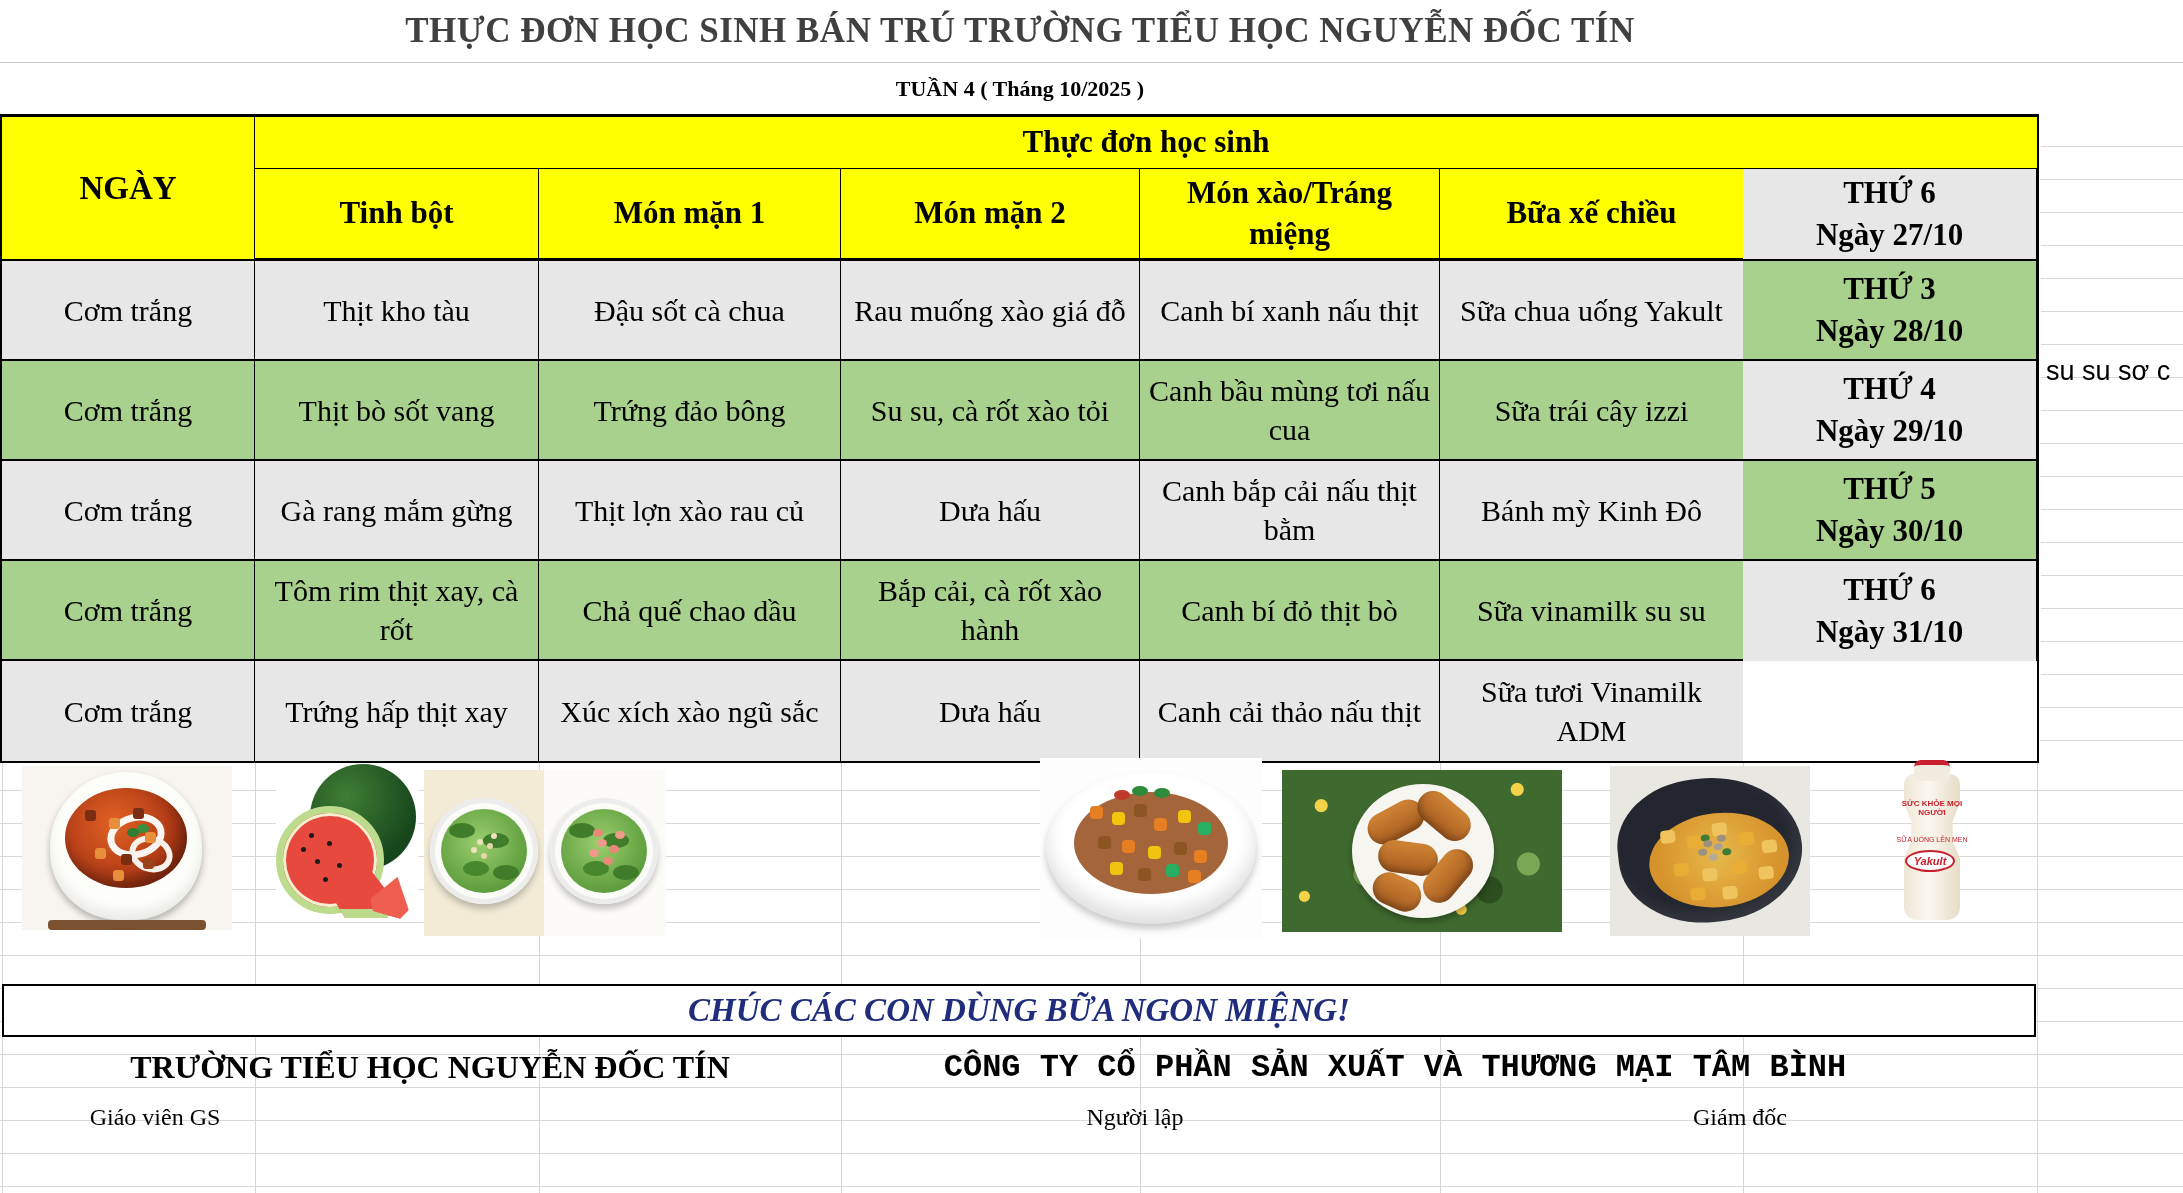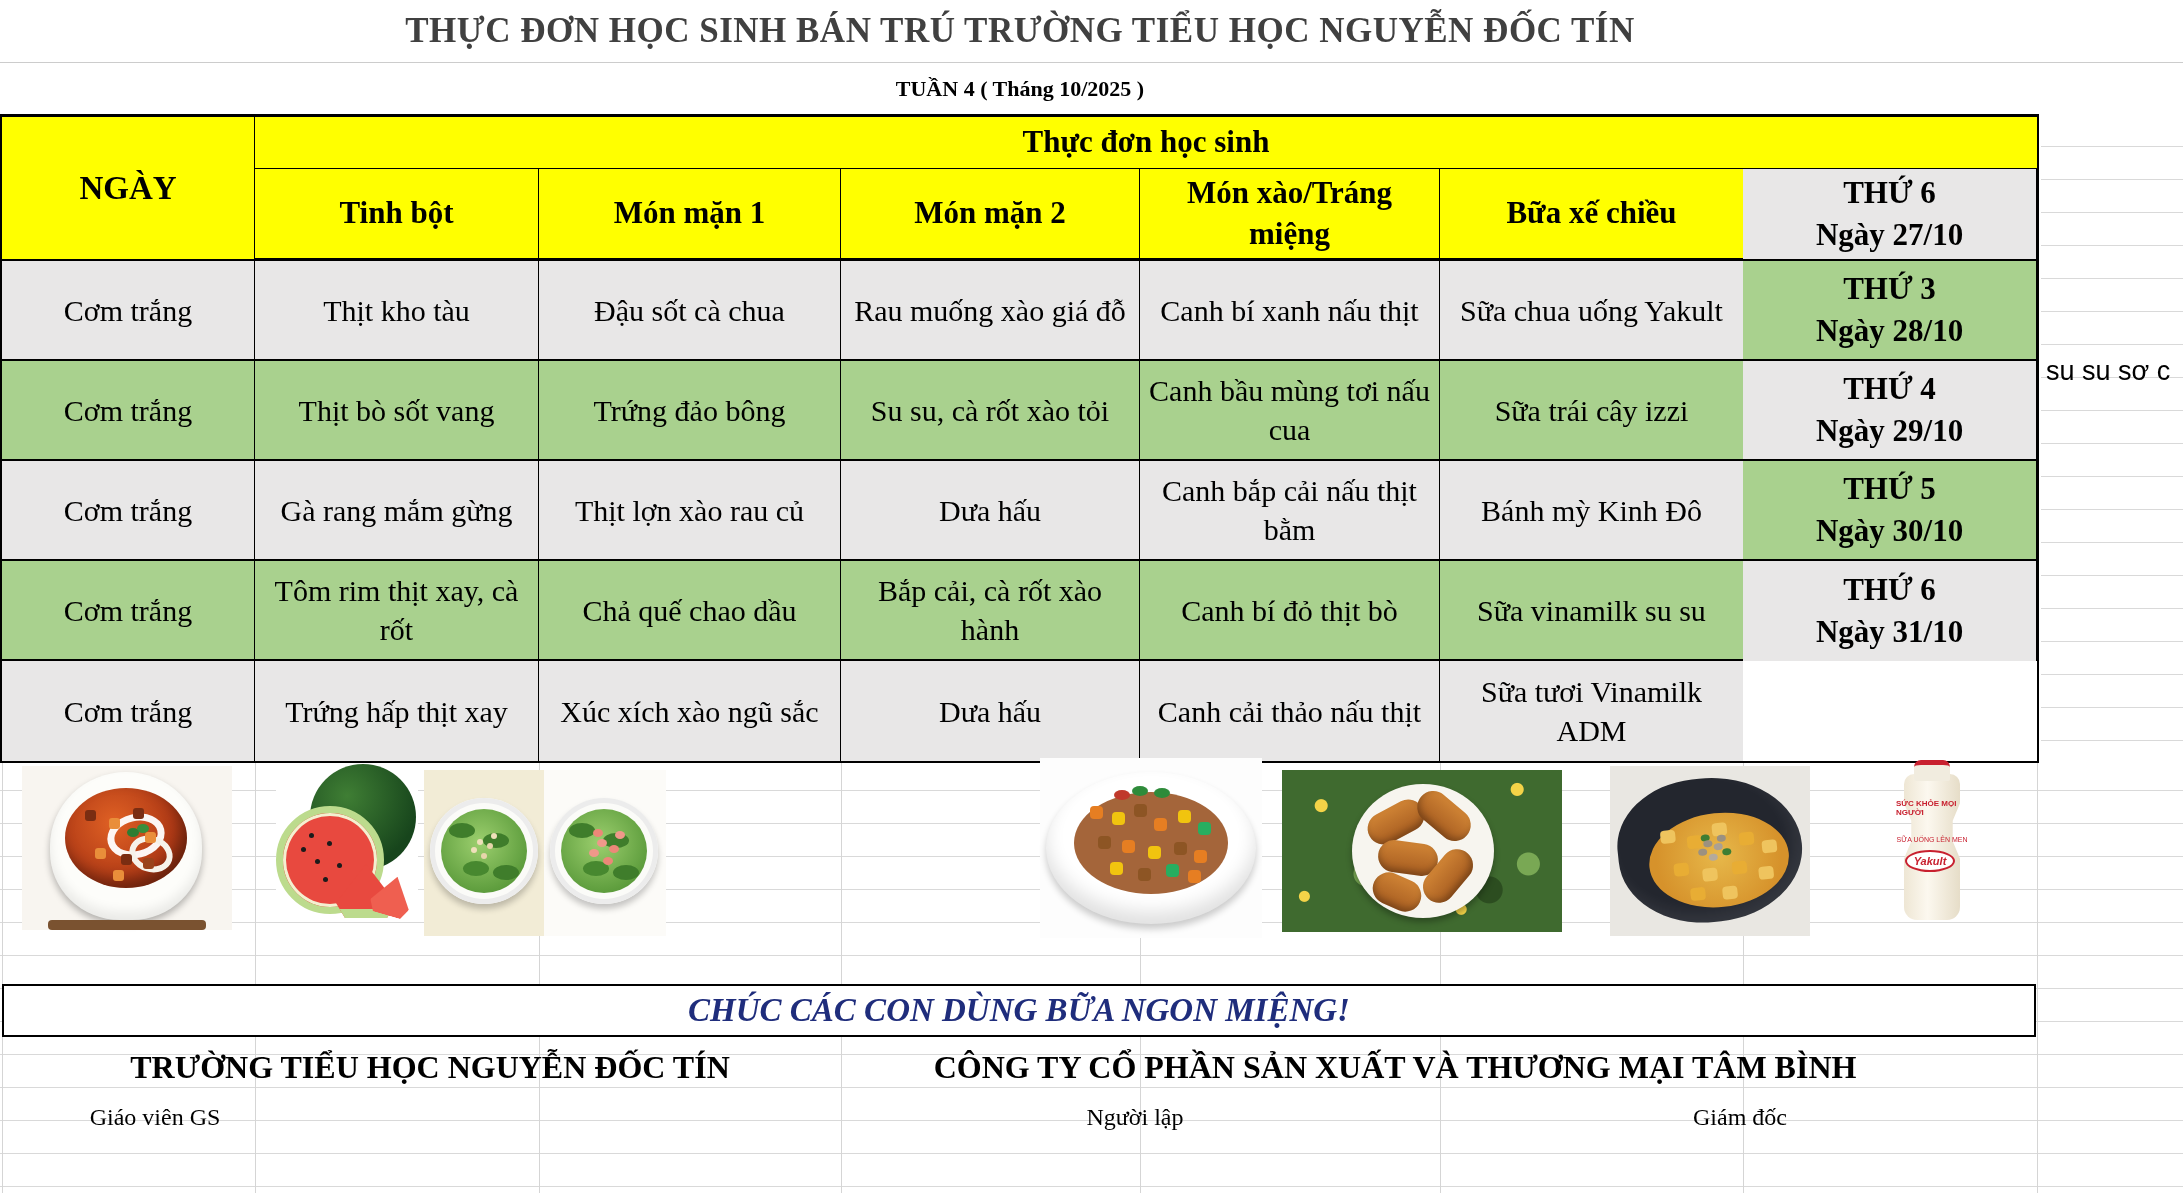--- a/index.html
+++ b/index.html
@@ -140,35 +140,35 @@
     background:#9b9181;box-shadow:10px 4px 0 #aaa093,-6px 8px 0 #9b9181,4px 14px 0 #b4aa9c,
     14px -4px 0 #9b9181,-2px -6px 0 #3e7d33,18px 10px 0 #3e7d33;}
 
   .ph-yak{left:1896px;top:2px;width:72px;height:162px;}
   .yk-body{position:absolute;left:8px;top:14px;width:56px;height:146px;
     background:linear-gradient(90deg,#eee6d4,#fcf8ef 42%,#e6ddc8);
     border-radius:10px 10px 13px 13px;
     clip-path:polygon(0 0,100% 0,100% 20%,87% 32%,87% 46%,100% 58%,100% 100%,0 100%,0 58%,13% 46%,13% 32%,0 20%);}
   .yk-cap{position:absolute;left:18px;top:0;width:36px;height:16px;background:#f1ecdf;
     border-radius:7px 7px 2px 2px;border-top:5px solid #c8202f;}
-  .yk-t1{position:absolute;top:40px;left:0;width:72px;text-align:left;color:#c8202f;
+  .yk-t1{position:absolute;top:40px;left:0;width:72px;text-align:center;color:#c8202f;
     font:bold 8px/1.1 "Liberation Sans","DejaVu Sans",sans-serif;}
   .yk-t2{position:absolute;top:76px;left:0;width:72px;text-align:center;color:#c8202f;
     font:7px/1 "Liberation Sans","DejaVu Sans",sans-serif;}
   .yk-logo{position:absolute;top:90px;left:9px;width:50px;height:22px;background:#fff;
     border:2px solid #c8202f;border-radius:50%;display:flex;align-items:center;justify-content:center;
     color:#c8202f;font:italic bold 11px "Liberation Sans","DejaVu Sans",sans-serif;box-sizing:border-box;}
 
   
   .message-box{position:absolute;left:2px;top:984px;width:2034px;height:53px;background:#fff;
     border:2px solid #000;box-sizing:border-box;display:flex;align-items:center;justify-content:center;
     font-weight:bold;font-style:italic;font-size:33px;color:#1f2d7c;}
   .sig-names{position:absolute;left:0;top:1043px;width:2183px;height:56px;}
   .sig-school{position:absolute;left:30px;width:800px;text-align:center;font-weight:bold;font-size:32px;top:6px;}
-  .sig-company{position:absolute;left:850px;width:1090px;text-align:center;font-weight:bold;font-size:32px;top:6px;}
+  .sig-company{position:absolute;left:850px;width:1090px;text-align:center;font-weight:bold;font-size:32px;top:6px;font-family:Liberation Mono, monospace;}
   .sig-roles{position:absolute;left:0;top:1104px;width:2183px;height:44px;font-size:24px;padding-left:20px;}
   .role{position:absolute;text-align:center;top:0;}
   .role0{left:30px;width:250px;}
   .role1{left:350px;width:400px;}
   .role2{left:935px;width:400px;}
   .role3{left:1540px;width:400px;}
 </style>
 </head>
 <body>
 

